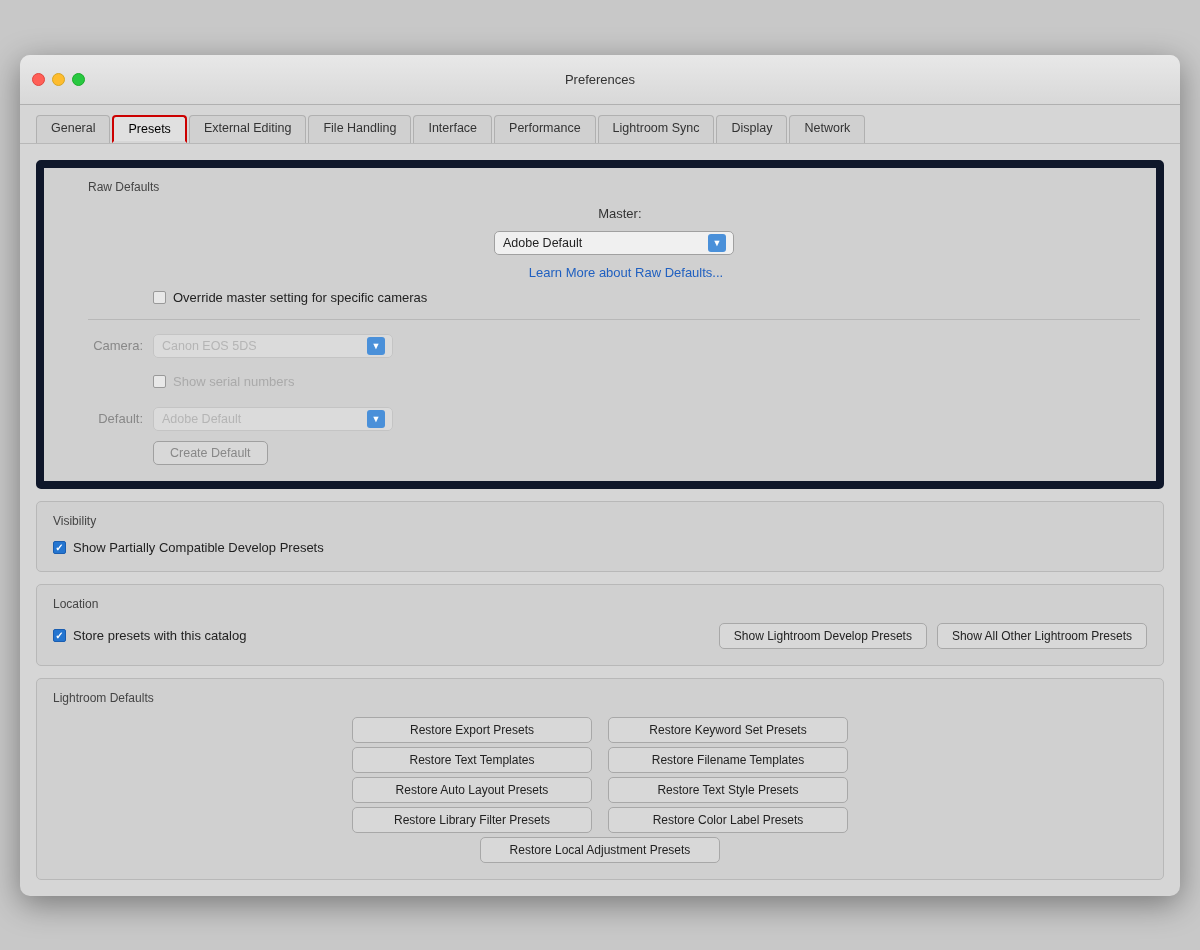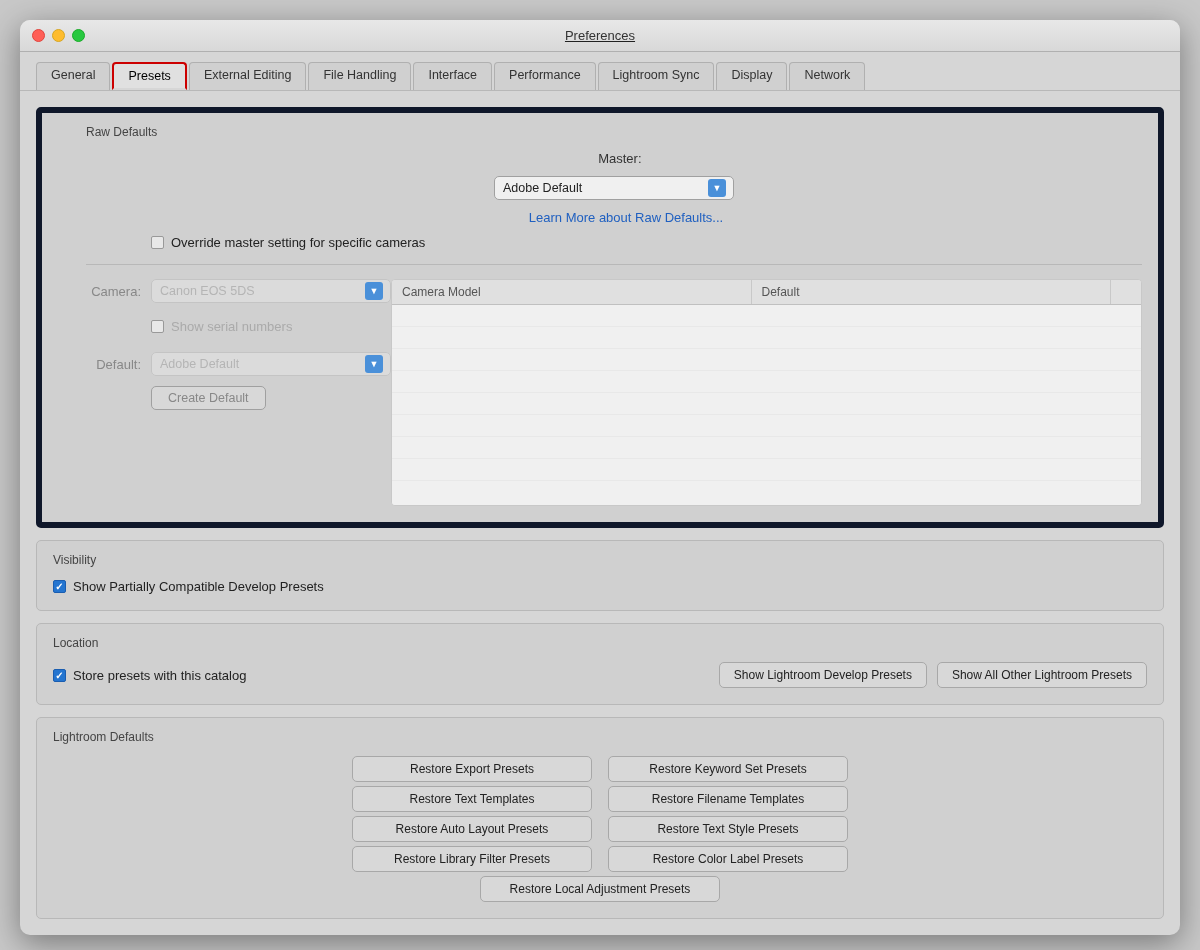--- a/index.html
+++ b/index.html
@@ -16,27 +16,26 @@
     }
     .window {
       width: 1160px;
       background: #d6d6d6;
       border-radius: 10px;
       box-shadow: 0 8px 32px rgba(0,0,0,0.4);
       overflow: hidden;
     }
     .title-bar {
       background: linear-gradient(to bottom, #e8e8e8, #d8d8d8);
-      height: 32px;
+      height: 50px;
       display: flex;
       align-items: center;
       justify-content: center;
       position: relative;
       border-bottom: 1px solid #b0b0b0;
-      text-decoration: underline;
     }
     .traffic-lights {
       position: absolute;
       left: 12px;
       display: flex;
       gap: 7px;
       align-items: center;
     }
     .traffic-light {
       width: 13px;
@@ -82,21 +81,21 @@
       flex-direction: column;
       gap: 12px;
     }
     .section {
       background: #d0d0d0;
       border: 1px solid #b8b8b8;
       border-radius: 5px;
       padding: 12px 16px 16px 16px;
     }
     .section.raw-defaults {
-      border: 6px solid #0f172a;
+      border: 8px solid #0f172a;
       padding-left: 44px;
     }
     .section-title {
       font-size: 12px;
       font-weight: 500;
       color: #444;
       margin-bottom: 12px;
     }
     .raw-defaults-top {
       display: flex;
@@ -380,37 +379,20 @@
             <div class="select-wrapper">
               <select class="select-control disabled" disabled="">
                 <option value="Adobe Default">Adobe Default</option>
               </select>
               <div class="select-arrow"></div>
             </div>
           </div>
           <button class="create-default-btn">Create Default</button>
         </div>
 
-        <div class="camera-table">
-          <div class="table-header">
-            <div class="table-header-cell">Camera Model</div>
-            <div class="table-header-cell">Default</div>
-            <div class="table-header-cell" style="max-width:30px;"></div>
-          </div>
-          <div class="table-body">
-            <div class="table-row-empty"></div>
-            <div class="table-row-empty"></div>
-            <div class="table-row-empty"></div>
-            <div class="table-row-empty"></div>
-            <div class="table-row-empty"></div>
-            <div class="table-row-empty"></div>
-            <div class="table-row-empty"></div>
-            <div class="table-row-empty"></div>
-          </div>
-        </div>
       </div>
     </div>
 
     <div class="section">
       <div class="section-title">Visibility</div>
       <div class="visibility-row">
         <div class="checkbox checked"></div>
         <span>Show Partially Compatible Develop Presets</span>
       </div>
     </div>

